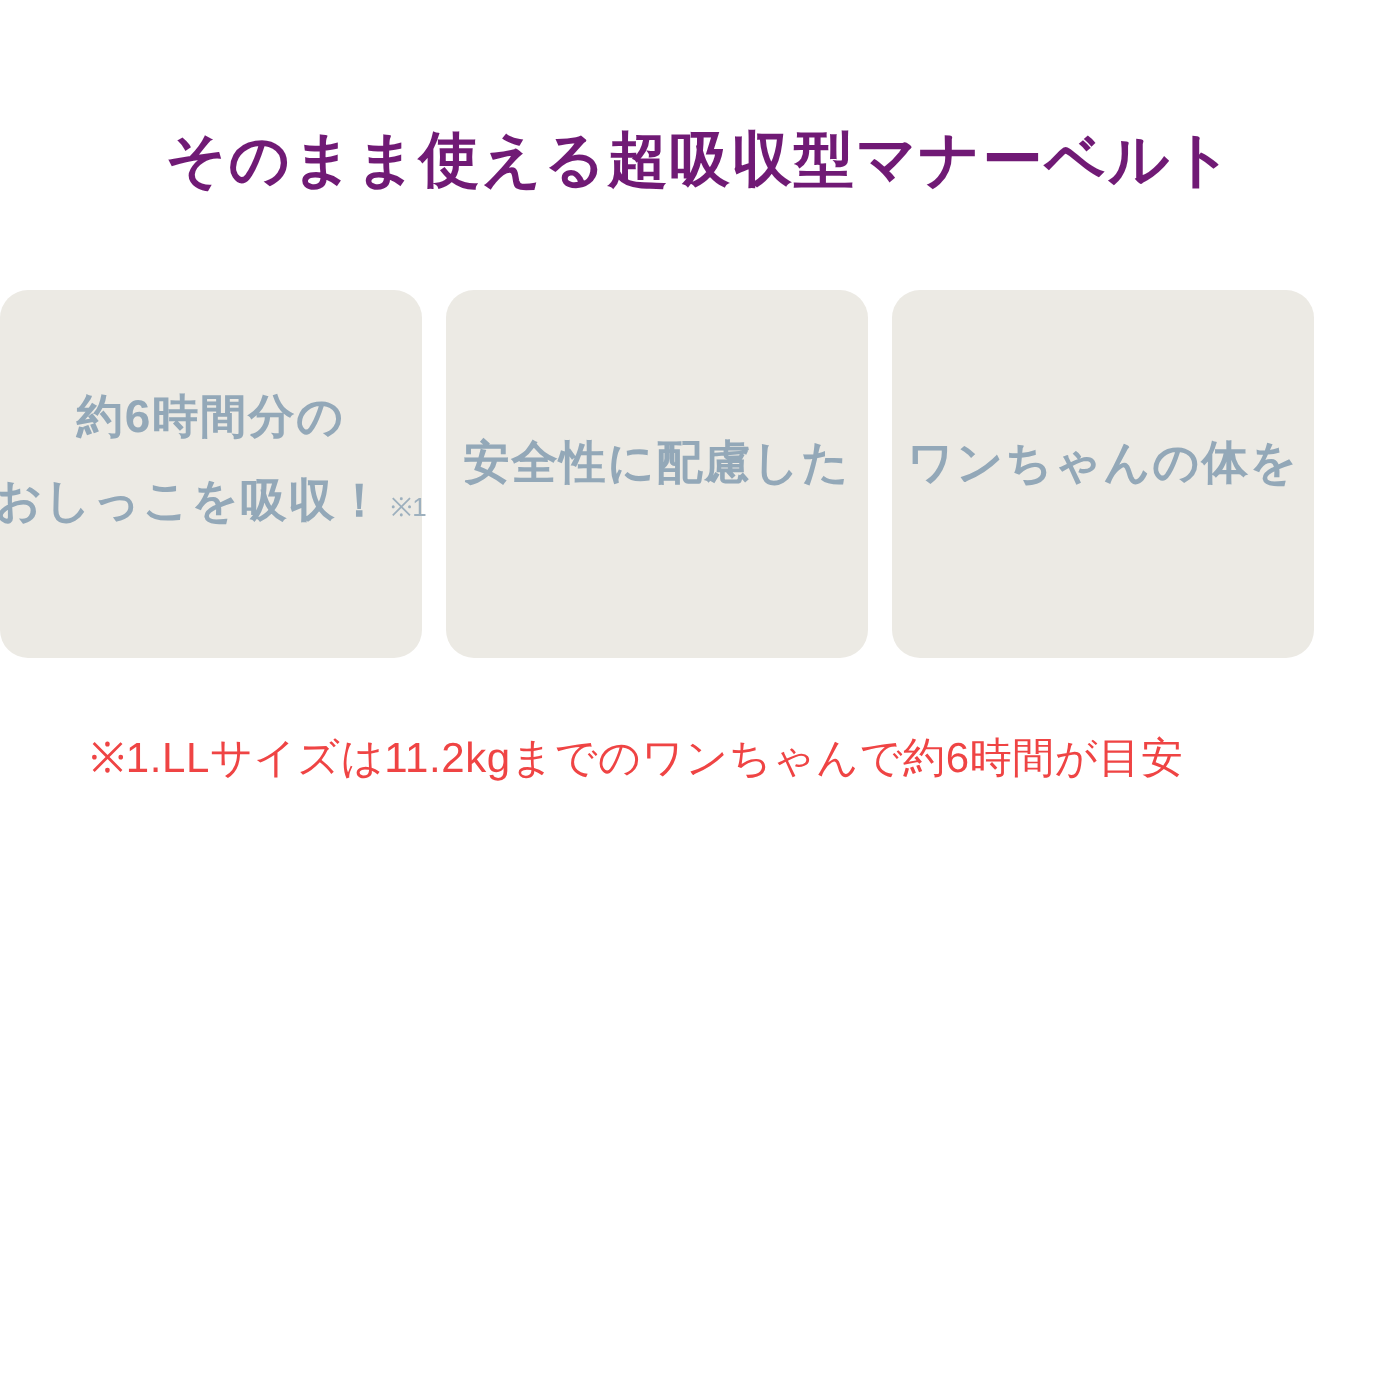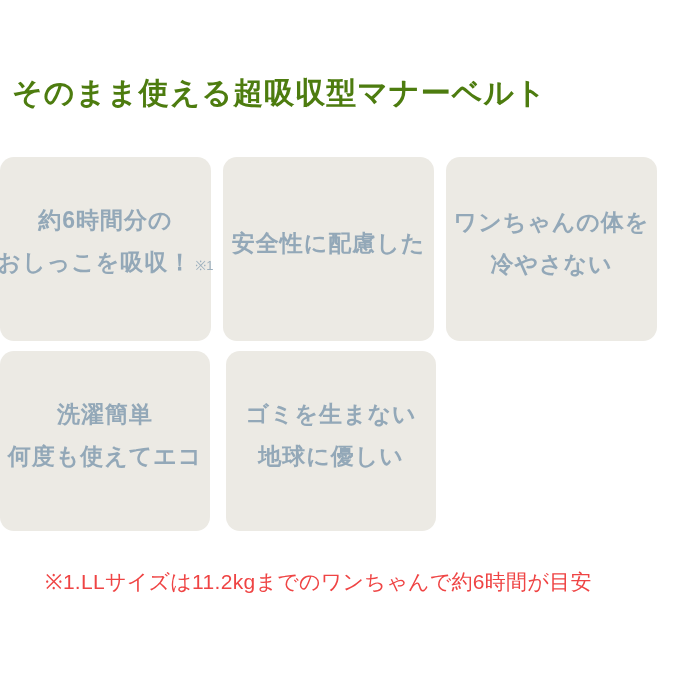--- a/index.html
+++ b/index.html
@@ -14,26 +14,26 @@
     overflow: hidden;
     position: relative;
   }
   .banner {
     width: 700px;
     height: 700px;
     box-sizing: border-box;
     padding-top: 62px;
   }
   .title {
-    margin: 12px;
-    text-align: left;
+    margin: 0;
+    text-align: center;
     font-size: 30px;
     line-height: 38px;
     font-weight: 700;
-    color: #4d7c0f;
+    color: #701a75;
     letter-spacing: 1px;
   }
   .row {
     display: flex;
   }
   .row1 {
     margin-top: 45px;
     gap: 12px;
   }
   .row2 {
@@ -109,41 +109,23 @@
 
     <div class="card">
       <div class="card-text">
         <span class="card-line">安全性に配慮した</span>
       </div>
     </div>
 
     <div class="card">
       <div class="card-text">
         <span class="card-line">ワンちゃんの体を</span>
-        <span class="card-line">冷やさない</span>
       </div>
     </div>
 
   </div>
 
-  <div class="row row2">
-
-    <div class="card">
-      <div class="card-text">
-        <span class="card-line">洗濯簡単</span>
-        <span class="card-line">何度も使えてエコ</span>
-      </div>
-    </div>
-
-    <div class="card">
-      <div class="card-text">
-        <span class="card-line">ゴミを生まない</span>
-        <span class="card-line">地球に優しい</span>
-      </div>
-    </div>
-
-  </div>
 
   <div class="footnotes">
     <p class="fn">※1.LLサイズは11.2kgまでのワンちゃんで約6時間が目安</p>
   </div>
 
 </div>
 
 </body></html>

